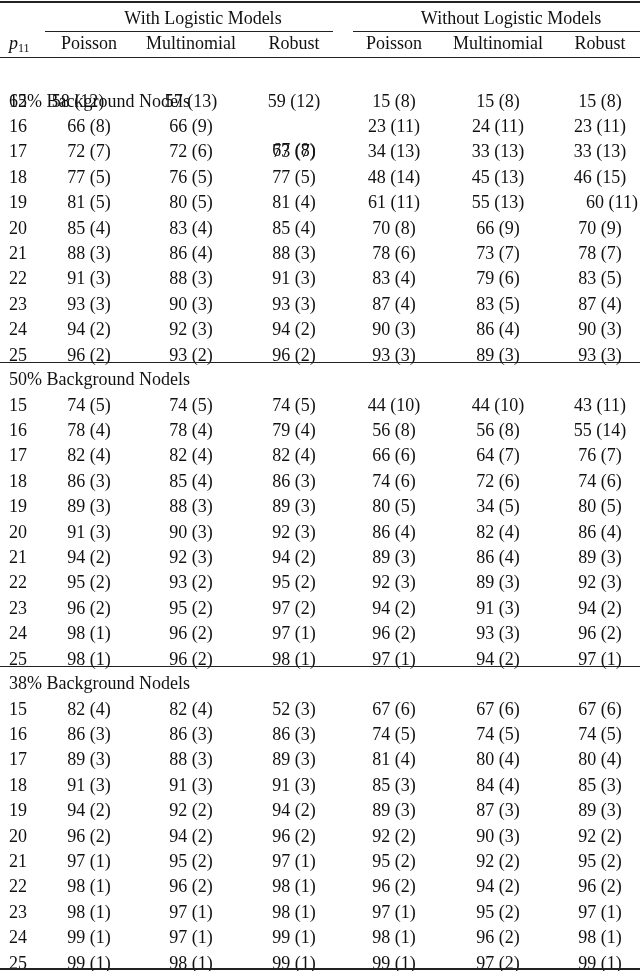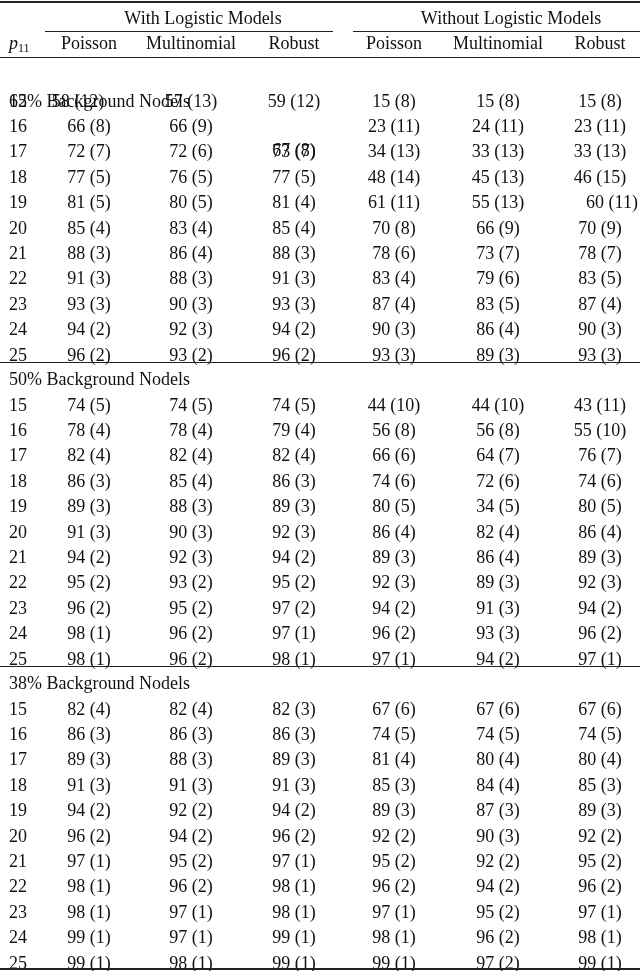--- a/index.html
+++ b/index.html
@@ -157,21 +157,21 @@
         <span class="cell ctr" style="left: 498px;">44 (10)</span>
         <span class="cell ctr" style="left: 600px;">43 (11)</span>
       </div>
       <div class="row" style="top: 414.9px;">
         <span class="cell c0">16</span>
         <span class="cell ctr" style="left: 89px;">78 (4)</span>
         <span class="cell ctr" style="left: 191px;">78 (4)</span>
         <span class="cell ctr" style="left: 294px;">79 (4)</span>
         <span class="cell ctr" style="left: 394px;">56 (8)</span>
         <span class="cell ctr" style="left: 498px;">56 (8)</span>
-        <span class="cell ctr" style="left: 600px;">55 (10)</span>
+        <span class="cell ctr" style="left: 600px;">55 (14)</span>
       </div>
       <div class="row" style="top: 440.3px;">
         <span class="cell c0">17</span>
         <span class="cell ctr" style="left: 89px;">82 (4)</span>
         <span class="cell ctr" style="left: 191px;">82 (4)</span>
         <span class="cell ctr" style="left: 294px;">82 (4)</span>
         <span class="cell ctr" style="left: 394px;">66 (6)</span>
         <span class="cell ctr" style="left: 498px;">64 (7)</span>
         <span class="cell ctr" style="left: 600px;">76 (7)</span>
       </div>
@@ -245,21 +245,21 @@
         <span class="cell ctr" style="left: 294px;">98 (1)</span>
         <span class="cell ctr" style="left: 394px;">97 (1)</span>
         <span class="cell ctr" style="left: 498px;">94 (2)</span>
         <span class="cell ctr" style="left: 600px;">97 (1)</span>
       </div>
       <div class="section-title" style="top: 668px;">38% Background Nodels</div>
       <div class="row" style="top: 693.5px;">
         <span class="cell c0">15</span>
         <span class="cell ctr" style="left: 89px;">82 (4)</span>
         <span class="cell ctr" style="left: 191px;">82 (4)</span>
-        <span class="cell ctr" style="left: 294px;">82 (3)</span>
+        <span class="cell ctr" style="left: 294px;">52 (3)</span>
         <span class="cell ctr" style="left: 394px;">67 (6)</span>
         <span class="cell ctr" style="left: 498px;">67 (6)</span>
         <span class="cell ctr" style="left: 600px;">67 (6)</span>
       </div>
       <div class="row" style="top: 718.9px;">
         <span class="cell c0">16</span>
         <span class="cell ctr" style="left: 89px;">86 (3)</span>
         <span class="cell ctr" style="left: 191px;">86 (3)</span>
         <span class="cell ctr" style="left: 294px;">86 (3)</span>
         <span class="cell ctr" style="left: 394px;">74 (5)</span>

